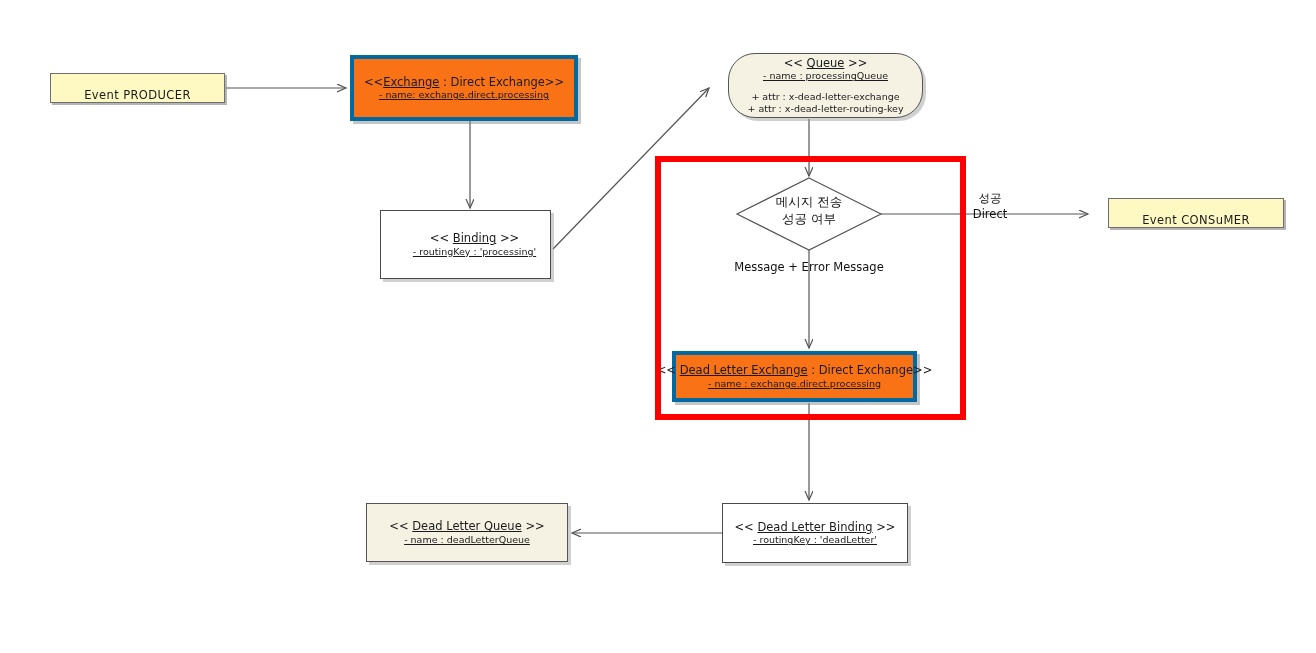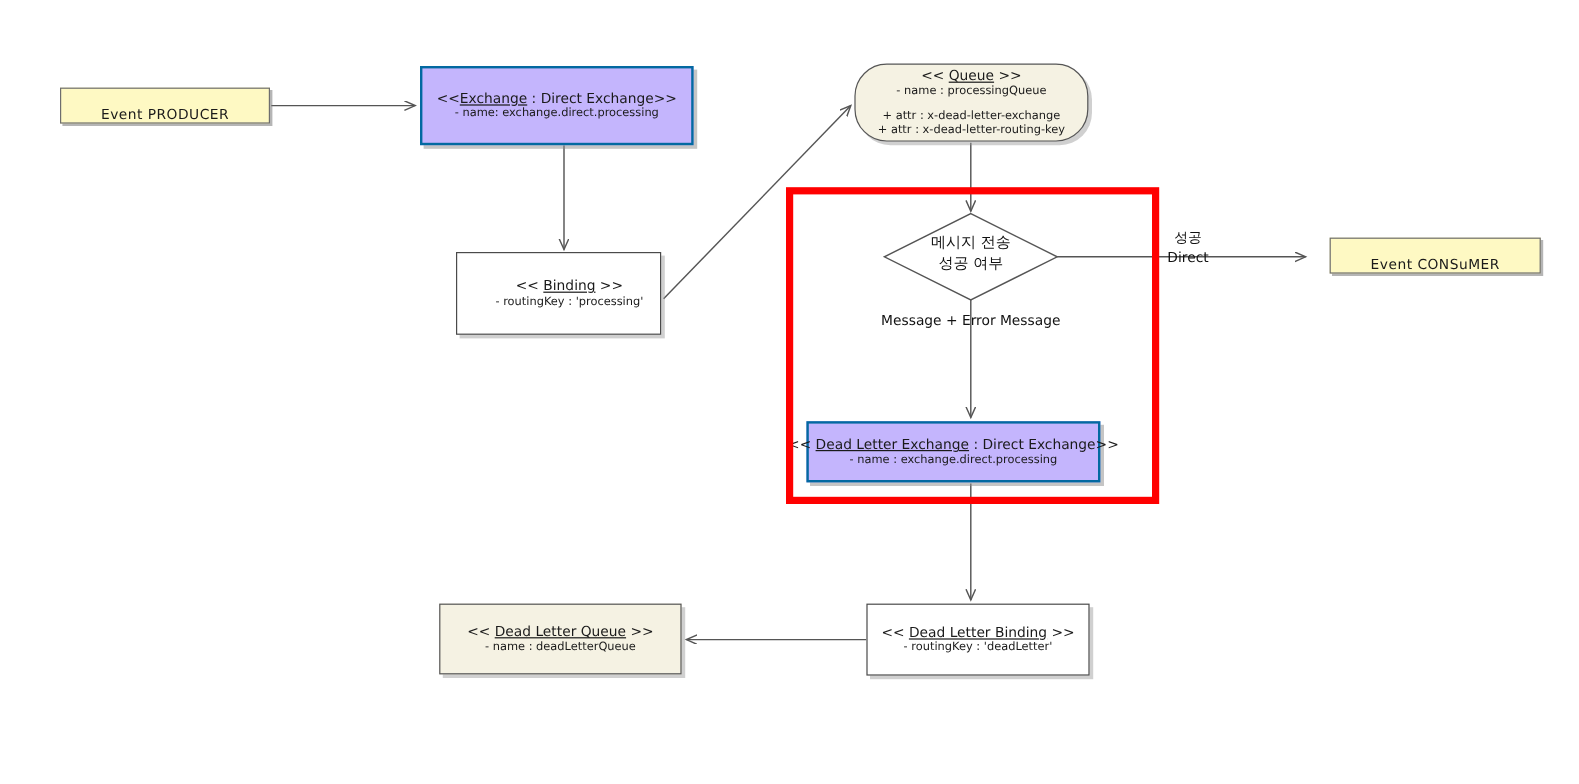--- a/index.html
+++ b/index.html
@@ -10,29 +10,29 @@
 
   .node{position:absolute;box-sizing:border-box;display:flex;
         flex-direction:column;align-items:center;justify-content:center;
         text-align:center;line-height:1.25;color:#1a1a1a;}
   .node .ttl{white-space:nowrap;}
   .node .sub{white-space:nowrap;}
   .node .gap{height:9px;}
 
   .n-pink{background:#fef9c3;border:1px solid #6e6e6e;
           box-shadow:2px 2px 0 rgba(120,120,120,.55);font-size:11.5px;letter-spacing:.4px;justify-content:flex-end;}
-  .n-blue{background:#c4b5fd;border:2px solid #0369a1;
+  .n-blue{background:#f97316;border:4px solid #0369a1;
           box-shadow:3px 3px 0 rgba(140,140,140,.5);text-align:center;}
   .n-cream{background:#f5f2e3;border:1px solid #555;
            box-shadow:3px 3px 0 rgba(150,150,150,.45);}
   .n-white{background:#ffffff;border:1px solid #4a4a4a;
            box-shadow:3px 3px 0 rgba(150,150,150,.45);}
 
   .t-title{font-size:11.5px;}
-  .t-sub{font-size:9.5px;}
+  .t-sub{font-size:9.5px;text-decoration:underline;}
   .t-attr{font-size:9.5px;}
   .u{text-decoration:underline;}
 
   .diamond-label{position:absolute;text-align:center;font-size:12.5px;
                  color:#111;line-height:1.35;white-space:nowrap;}
   .edge-label{position:absolute;text-align:center;font-size:11.5px;
               color:#111;line-height:1.4;white-space:nowrap;}
 
   .redbox{position:absolute;border:6px solid #ff0000;box-sizing:border-box;
           background:transparent;}
@@ -72,21 +72,21 @@
     <span class="ttl">Event PRODUCER</span>
   </div>
 
   <div class="node n-blue" style="left:350px;top:55px;width:228px;height:66px;">
     <span class="ttl t-title">
       <span>&lt;&lt;</span><span class="u">Exchange</span><span> : Direct Exchange&gt;&gt;</span>
     </span>
     <span class="sub t-sub">- name: exchange.direct.processing</span>
   </div>
 
-  <div class="node n-cream" style="left:712px;top:53px;width:195px;height:65px;border-radius:27px;">
+  <div class="node n-cream" style="left:728px;top:53px;width:195px;height:65px;border-radius:27px;">
     <span class="ttl t-title">
       <span>&lt;&lt;</span>
       <span class="u">Queue</span><span> &gt;&gt;</span>
     </span>
     <span class="sub t-sub">- name : processingQueue</span>
     <span class="gap"></span>
     <span class="sub t-attr">+ attr : x-dead-letter-exchange</span>
     <span class="sub t-attr">+ attr : x-dead-letter-routing-key</span>
   </div>
 

